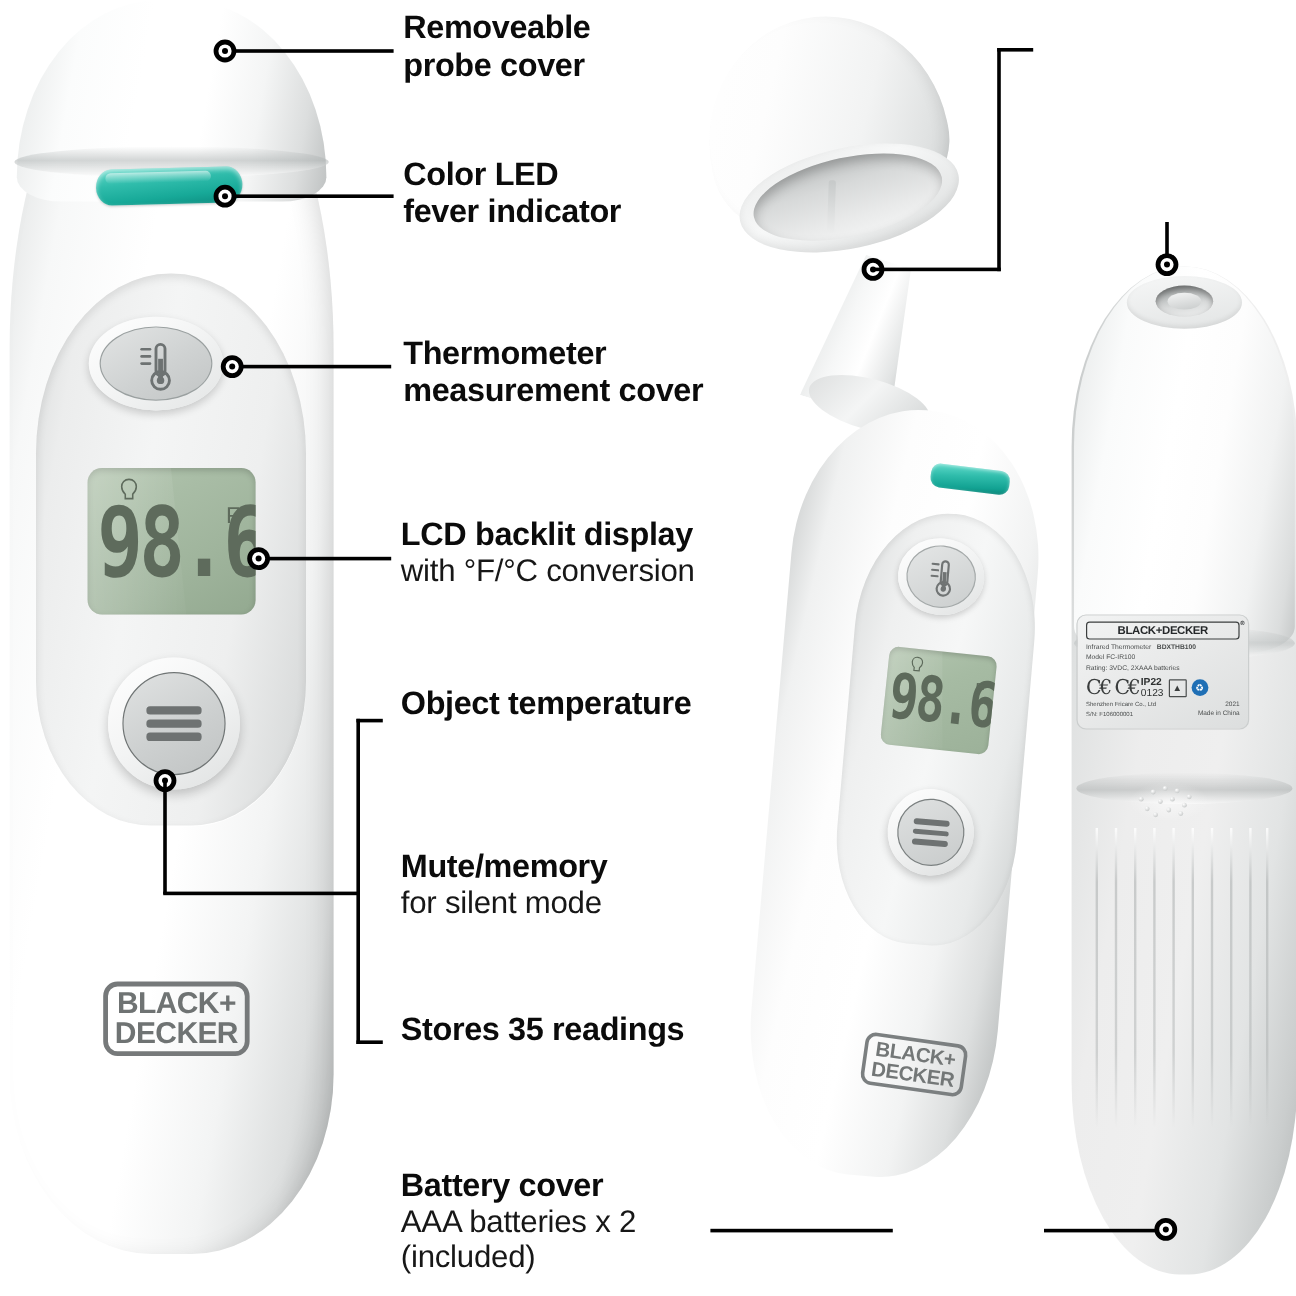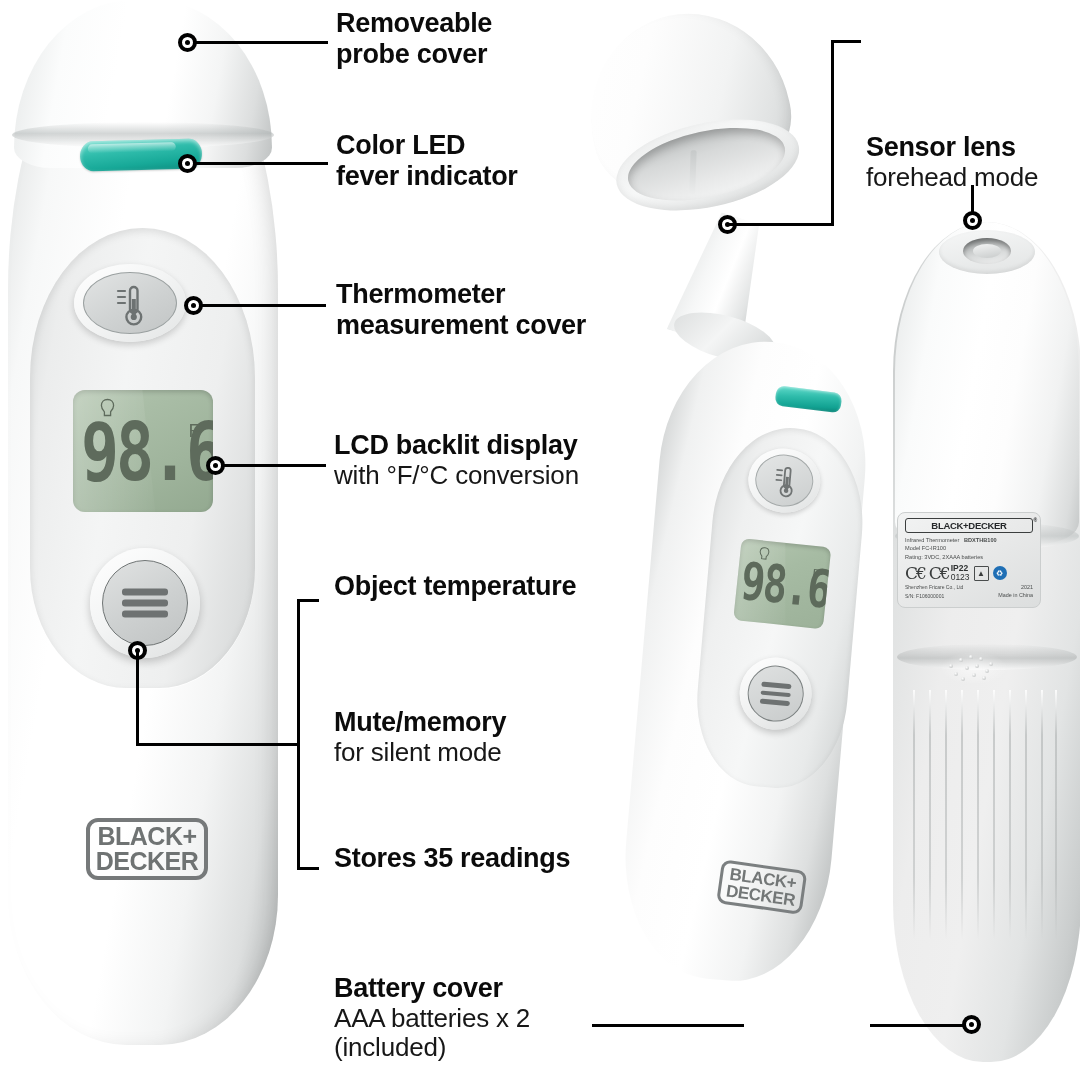--- a/index.html
+++ b/index.html
@@ -742,18 +742,14 @@
     <div class="ttl">Stores 35 readings</div>
   </div>
 
   <div class="callout" style="left:334px; top:973px;">
     <div class="ttl">Battery cover</div>
     <div class="sub">AAA batteries x 2</div>
     <div class="sub">(included)</div>
   </div>
 
 
-  <div class="callout" style="left:866px; top:132px;">
-    <div class="ttl">Sensor lens</div>
-    <div class="sub">forehead mode</div>
-  </div>
 
 </div>
 
 </body></html>

